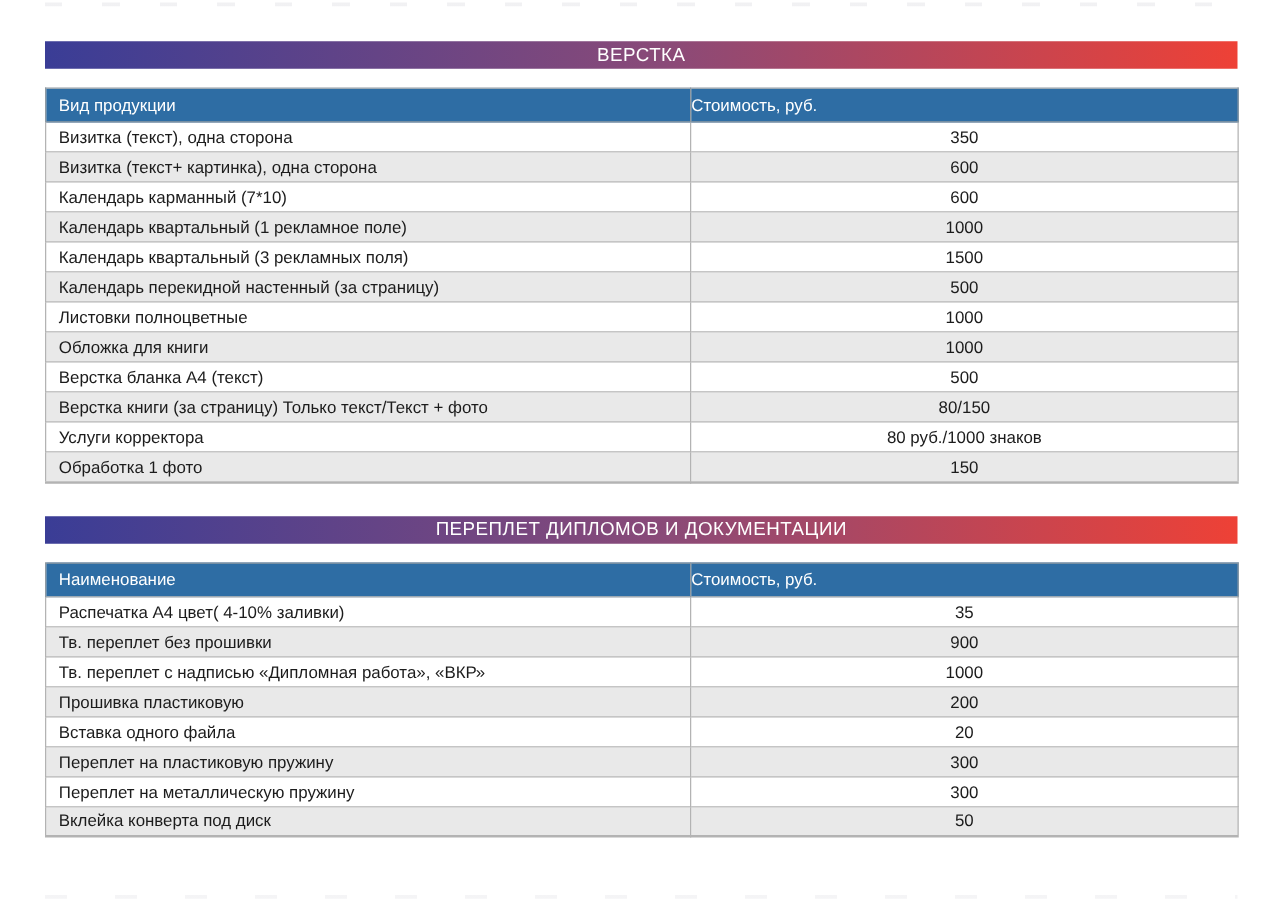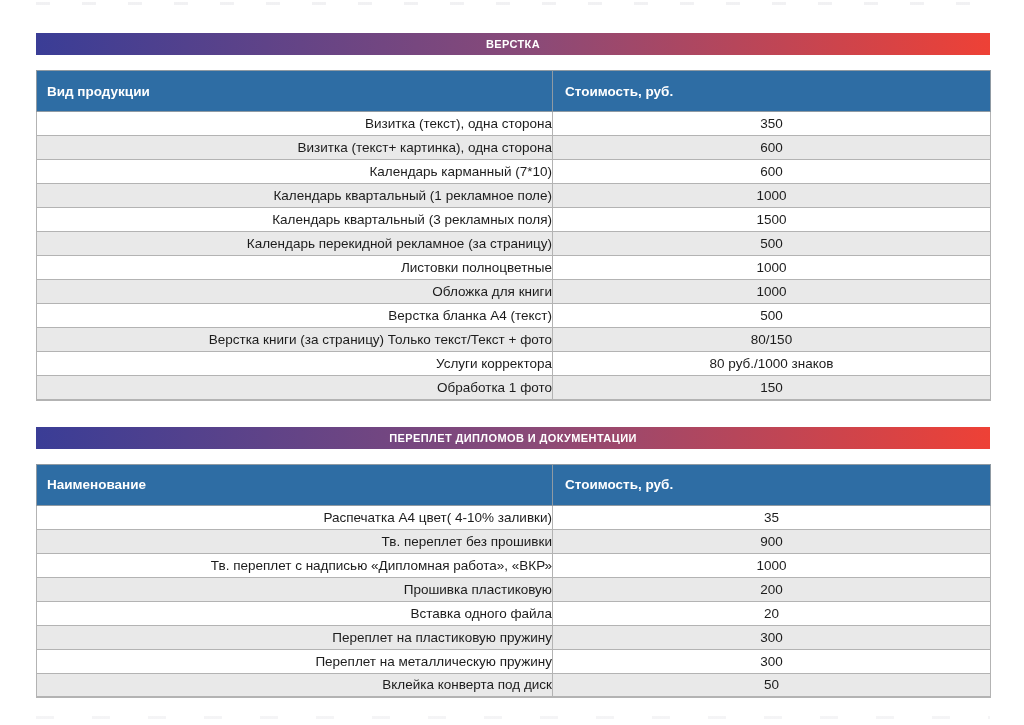--- a/index.html
+++ b/index.html
@@ -43,60 +43,60 @@
     height: 22px;
     margin-top: 33px;
     display: flex;
     align-items: center;
     justify-content: center;
     background: linear-gradient(90deg,
       var(--banner-gradient-start) 0%,
       var(--banner-gradient-mid) 52%,
       var(--banner-gradient-end) 100%);
     color: var(--header-text);
-    font-size: 11px;
-    font-weight: bold;
+    font-size: 15px;
+    font-weight: normal;
     letter-spacing: 0.4px;
   }
   .section + .section .section-banner { margin-top: 26px; }
 
   table.price-table {
     width: 100%;
     border-collapse: collapse;
     table-layout: fixed;
     margin-top: 15px;
     border: 1px solid var(--border);
     border-bottom-width: 2px;
   }
   col.c1 { width: 516px; }
   col.c2 { width: 438px; }
 
   table.price-table th {
     background: var(--table-header-bg);
     color: var(--header-text);
     font-size: 13.5px;
-    font-weight: bold;
-    height: 41px;
-    padding: 12px;
+    font-weight: normal;
+    height: 27px;
+    padding: 0;
     border: 1px solid #8f9aa3;
   }
   table.price-table th.col-name { text-align: left; padding-left: 10px; }
   table.price-table th.col-price { text-align: left; }
 
   table.price-table td {
     height: 24px;
     font-size: 13.5px;
     color: var(--text);
     background: var(--row-bg);
     border: 1px solid var(--border);
     padding: 0;
     overflow: hidden;
     white-space: nowrap;
   }
-  table.price-table td:first-child { text-align: right; padding-left: 0; margin-top: 30px; }
+  table.price-table td:first-child { text-align: left; padding-left: 10px; margin-top: 30px; }
   table.price-table td:last-child { text-align: center; margin-left: 27px; }
   table.price-table tbody tr:nth-child(even) td { background: var(--row-alt-bg); }
 </style>
 </head>
 <body>
 
 <div class="artifact artifact-top"></div>
 <div class="artifact artifact-bottom"></div>
 
 <div class="content" id="sections">
@@ -130,21 +130,21 @@
           </tr>
           <tr>
             <td>Календарь квартальный (1 рекламное поле)</td>
             <td>1000</td>
           </tr>
           <tr>
             <td>Календарь квартальный (3 рекламных поля)</td>
             <td>1500</td>
           </tr>
           <tr>
-            <td>Календарь перекидной рекламное (за страницу)</td>
+            <td>Календарь перекидной настенный (за страницу)</td>
             <td>500</td>
           </tr>
           <tr>
             <td>Листовки полноцветные</td>
             <td>1000</td>
           </tr>
           <tr>
             <td>Обложка для книги</td>
             <td>1000</td>
           </tr>

